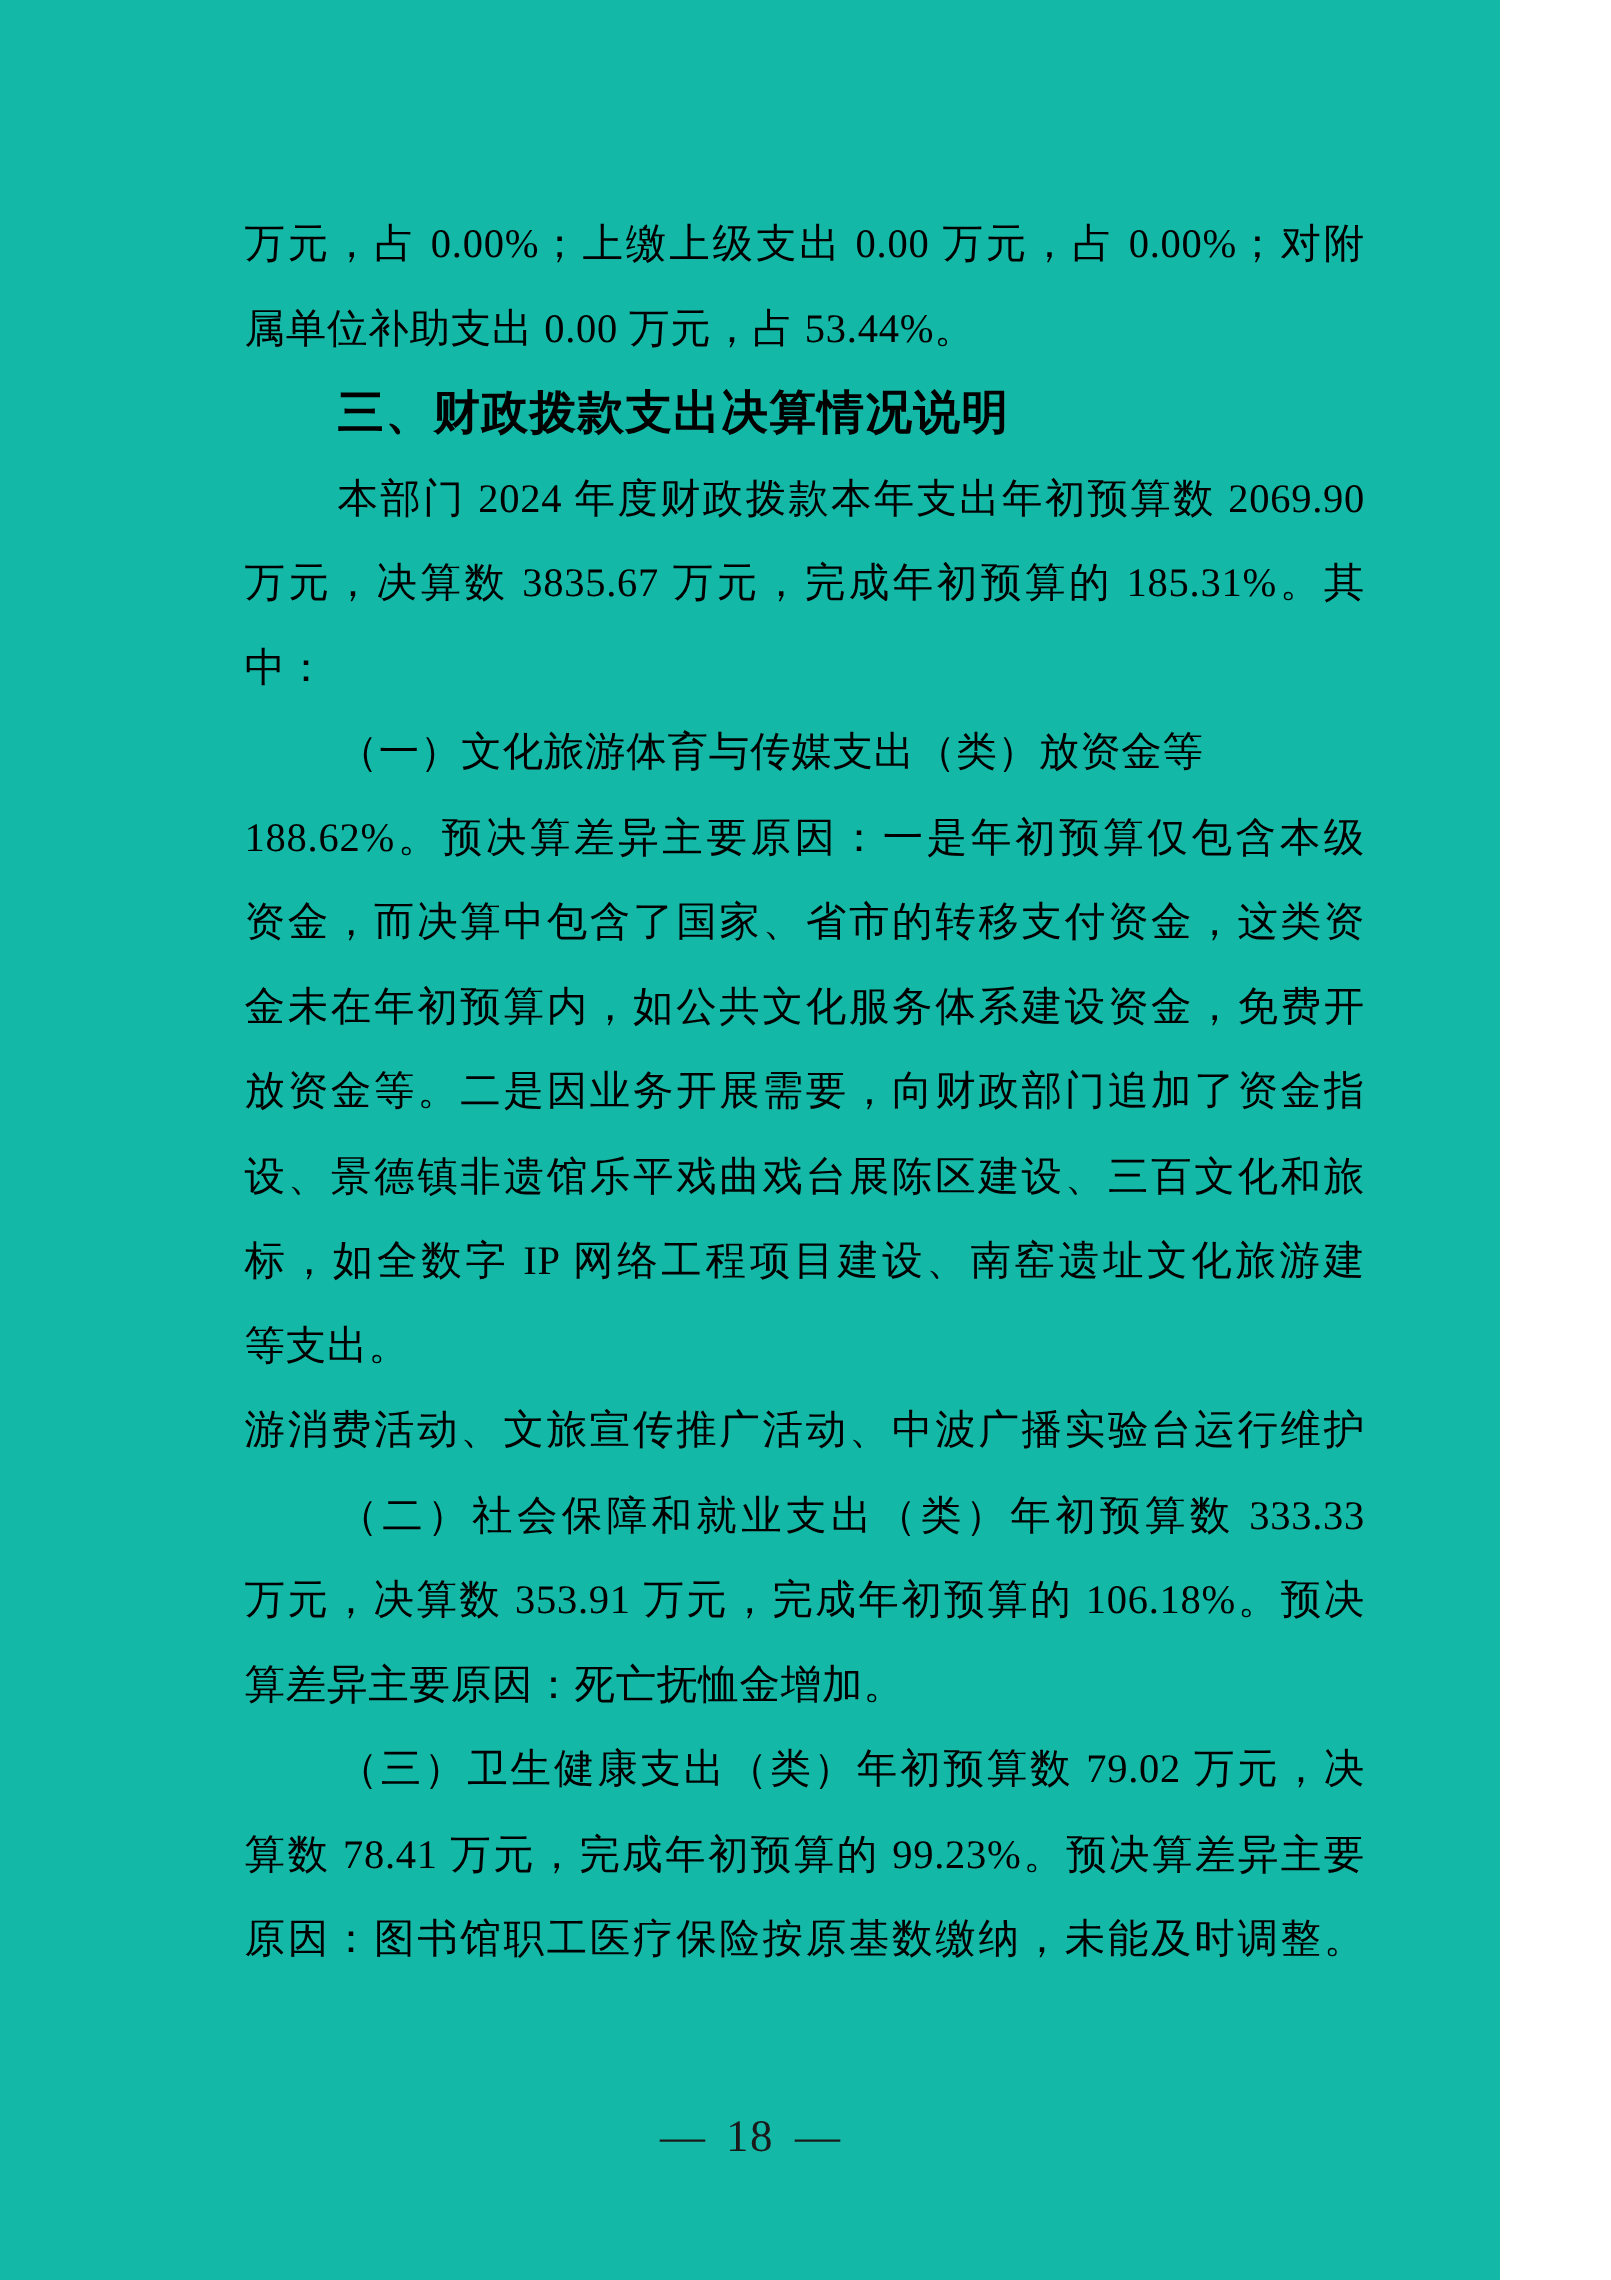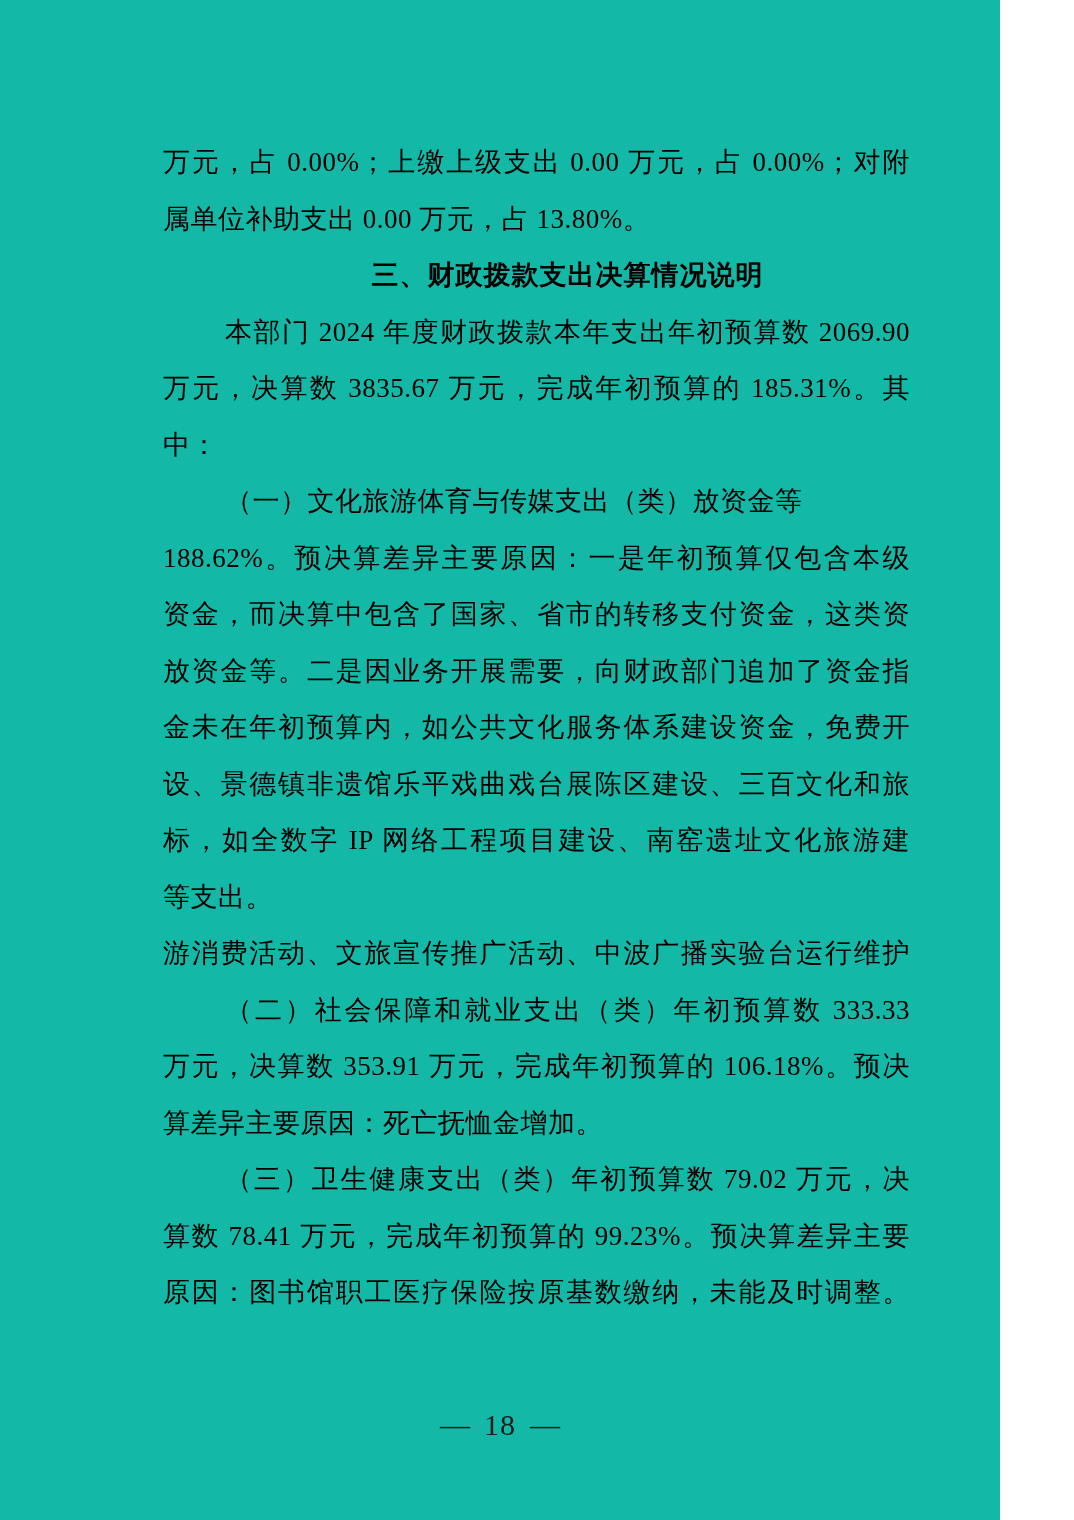--- a/index.html
+++ b/index.html
@@ -32,23 +32,22 @@
   .fill {
     text-align: justify;
     text-align-last: justify;
   }
   .indent {
     text-indent: 62px;
   }
   .heading {
     font-family: "Liberation Sans", "DejaVu Sans", sans-serif;
     font-weight: 700;
-    font-size: 27px;
+    font-size: 31px;
     letter-spacing: 1px;
-    text-align: center;
   }
   .footer {
     position: absolute;
     top: 1408px;
     left: 0;
     width: 100%;
     text-align: center;
     font-size: 30px;
     line-height: 34px;
     color: #1a1a1a;
@@ -59,33 +58,33 @@
   }
 </style>
 </head>
 <body>
 
 <div class="page">
 
   <div class="body-text">
 
     <div class="line fill">万元，占 0.00%；上缴上级支出 0.00 万元，占 0.00%；对附</div>
-    <div class="line">属单位补助支出 0.00 万元，占 13.80%。</div>
+    <div class="line">属单位补助支出 0.00 万元，占 53.44%。</div>
 
     <div class="line heading indent">三、财政拨款支出决算情况说明</div>
 
     <div class="line fill indent">本部门 2024 年度财政拨款本年支出年初预算数 2069.90</div>
     <div class="line fill">万元，决算数 3835.67 万元，完成年初预算的 185.31%。其</div>
     <div class="line">中：</div>
 
     <div class="line indent">（一）文化旅游体育与传媒支出（类）放资金等</div>
     <div class="line fill">188.62%。预决算差异主要原因：一是年初预算仅包含本级</div>
     <div class="line fill">资金，而决算中包含了国家、省市的转移支付资金，这类资</div>
+    <div class="line fill">金未在年初预算内，如公共文化服务体系建设资金，免费开</div>
     <div class="line fill">放资金等。二是因业务开展需要，向财政部门追加了资金指</div>
-    <div class="line fill">金未在年初预算内，如公共文化服务体系建设资金，免费开</div>
     <div class="line fill">设、景德镇非遗馆乐平戏曲戏台展陈区建设、三百文化和旅</div>
     <div class="line fill">标，如全数字 IP 网络工程项目建设、南窑遗址文化旅游建</div>
     <div class="line">等支出。</div>
     <div class="line fill">游消费活动、文旅宣传推广活动、中波广播实验台运行维护</div>
 
     <div class="line fill indent">（二）社会保障和就业支出（类）年初预算数 333.33</div>
     <div class="line fill">万元，决算数 353.91 万元，完成年初预算的 106.18%。预决</div>
     <div class="line">算差异主要原因：死亡抚恤金增加。</div>
 
     <div class="line fill indent">（三）卫生健康支出（类）年初预算数 79.02 万元，决</div>

